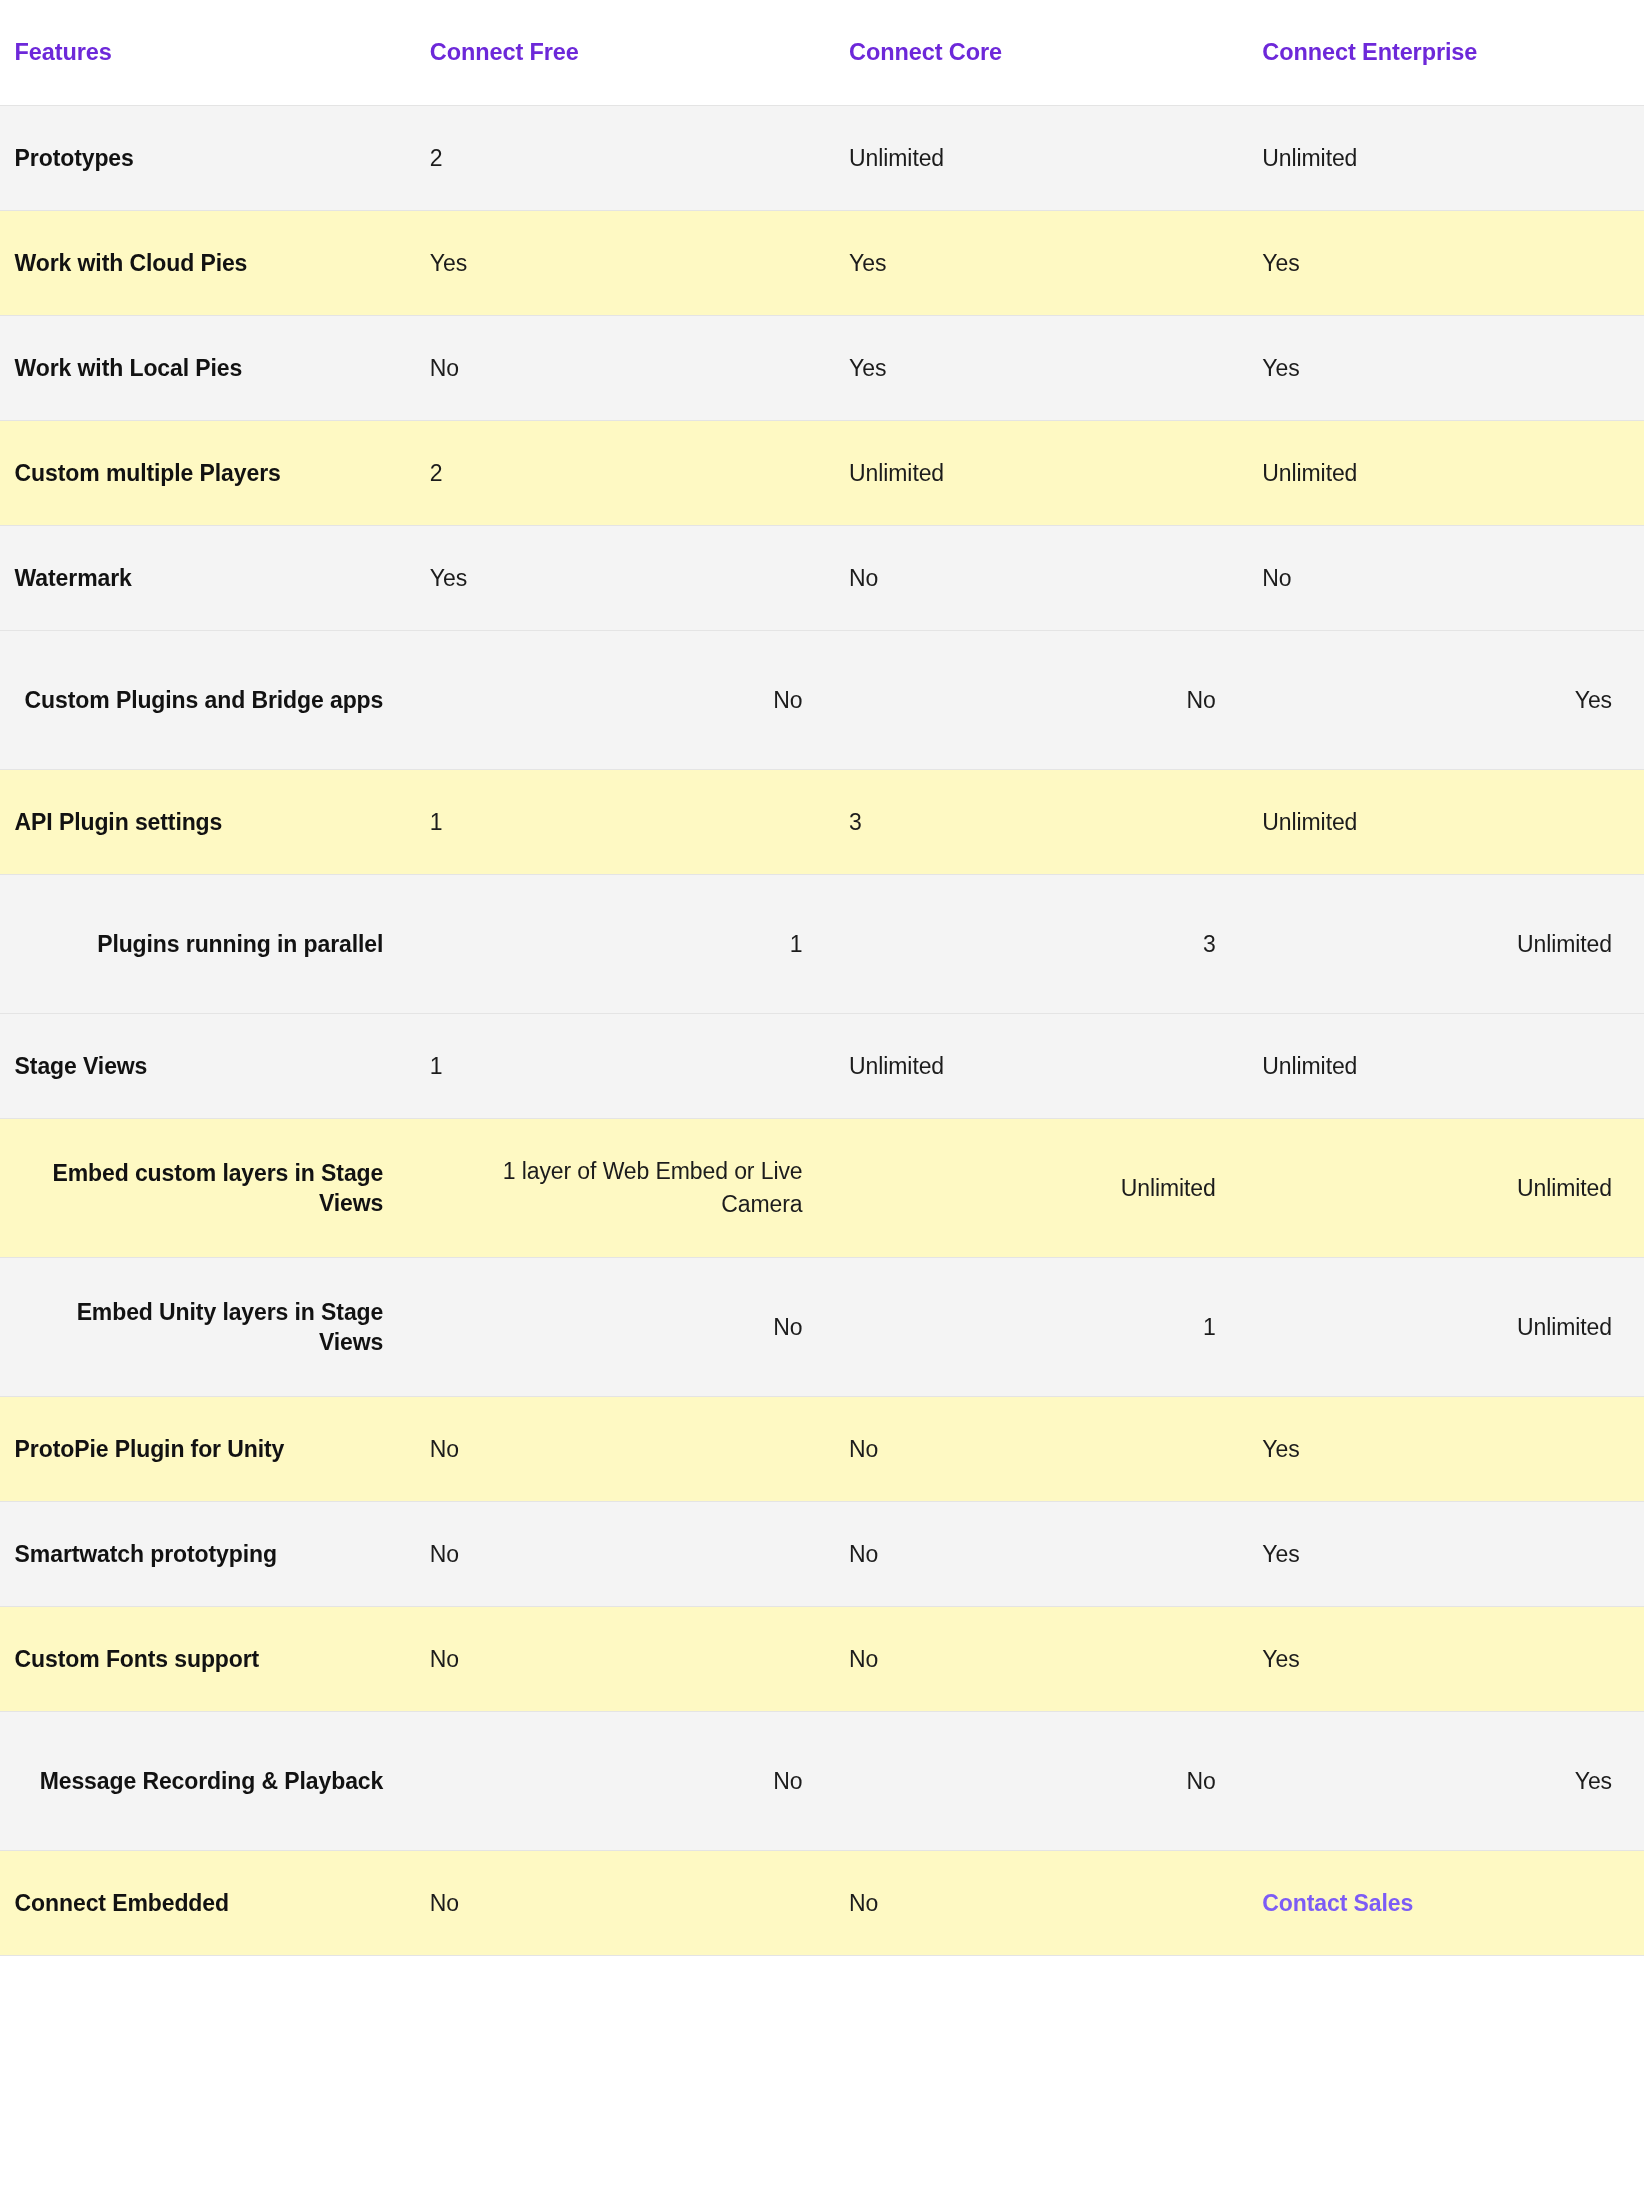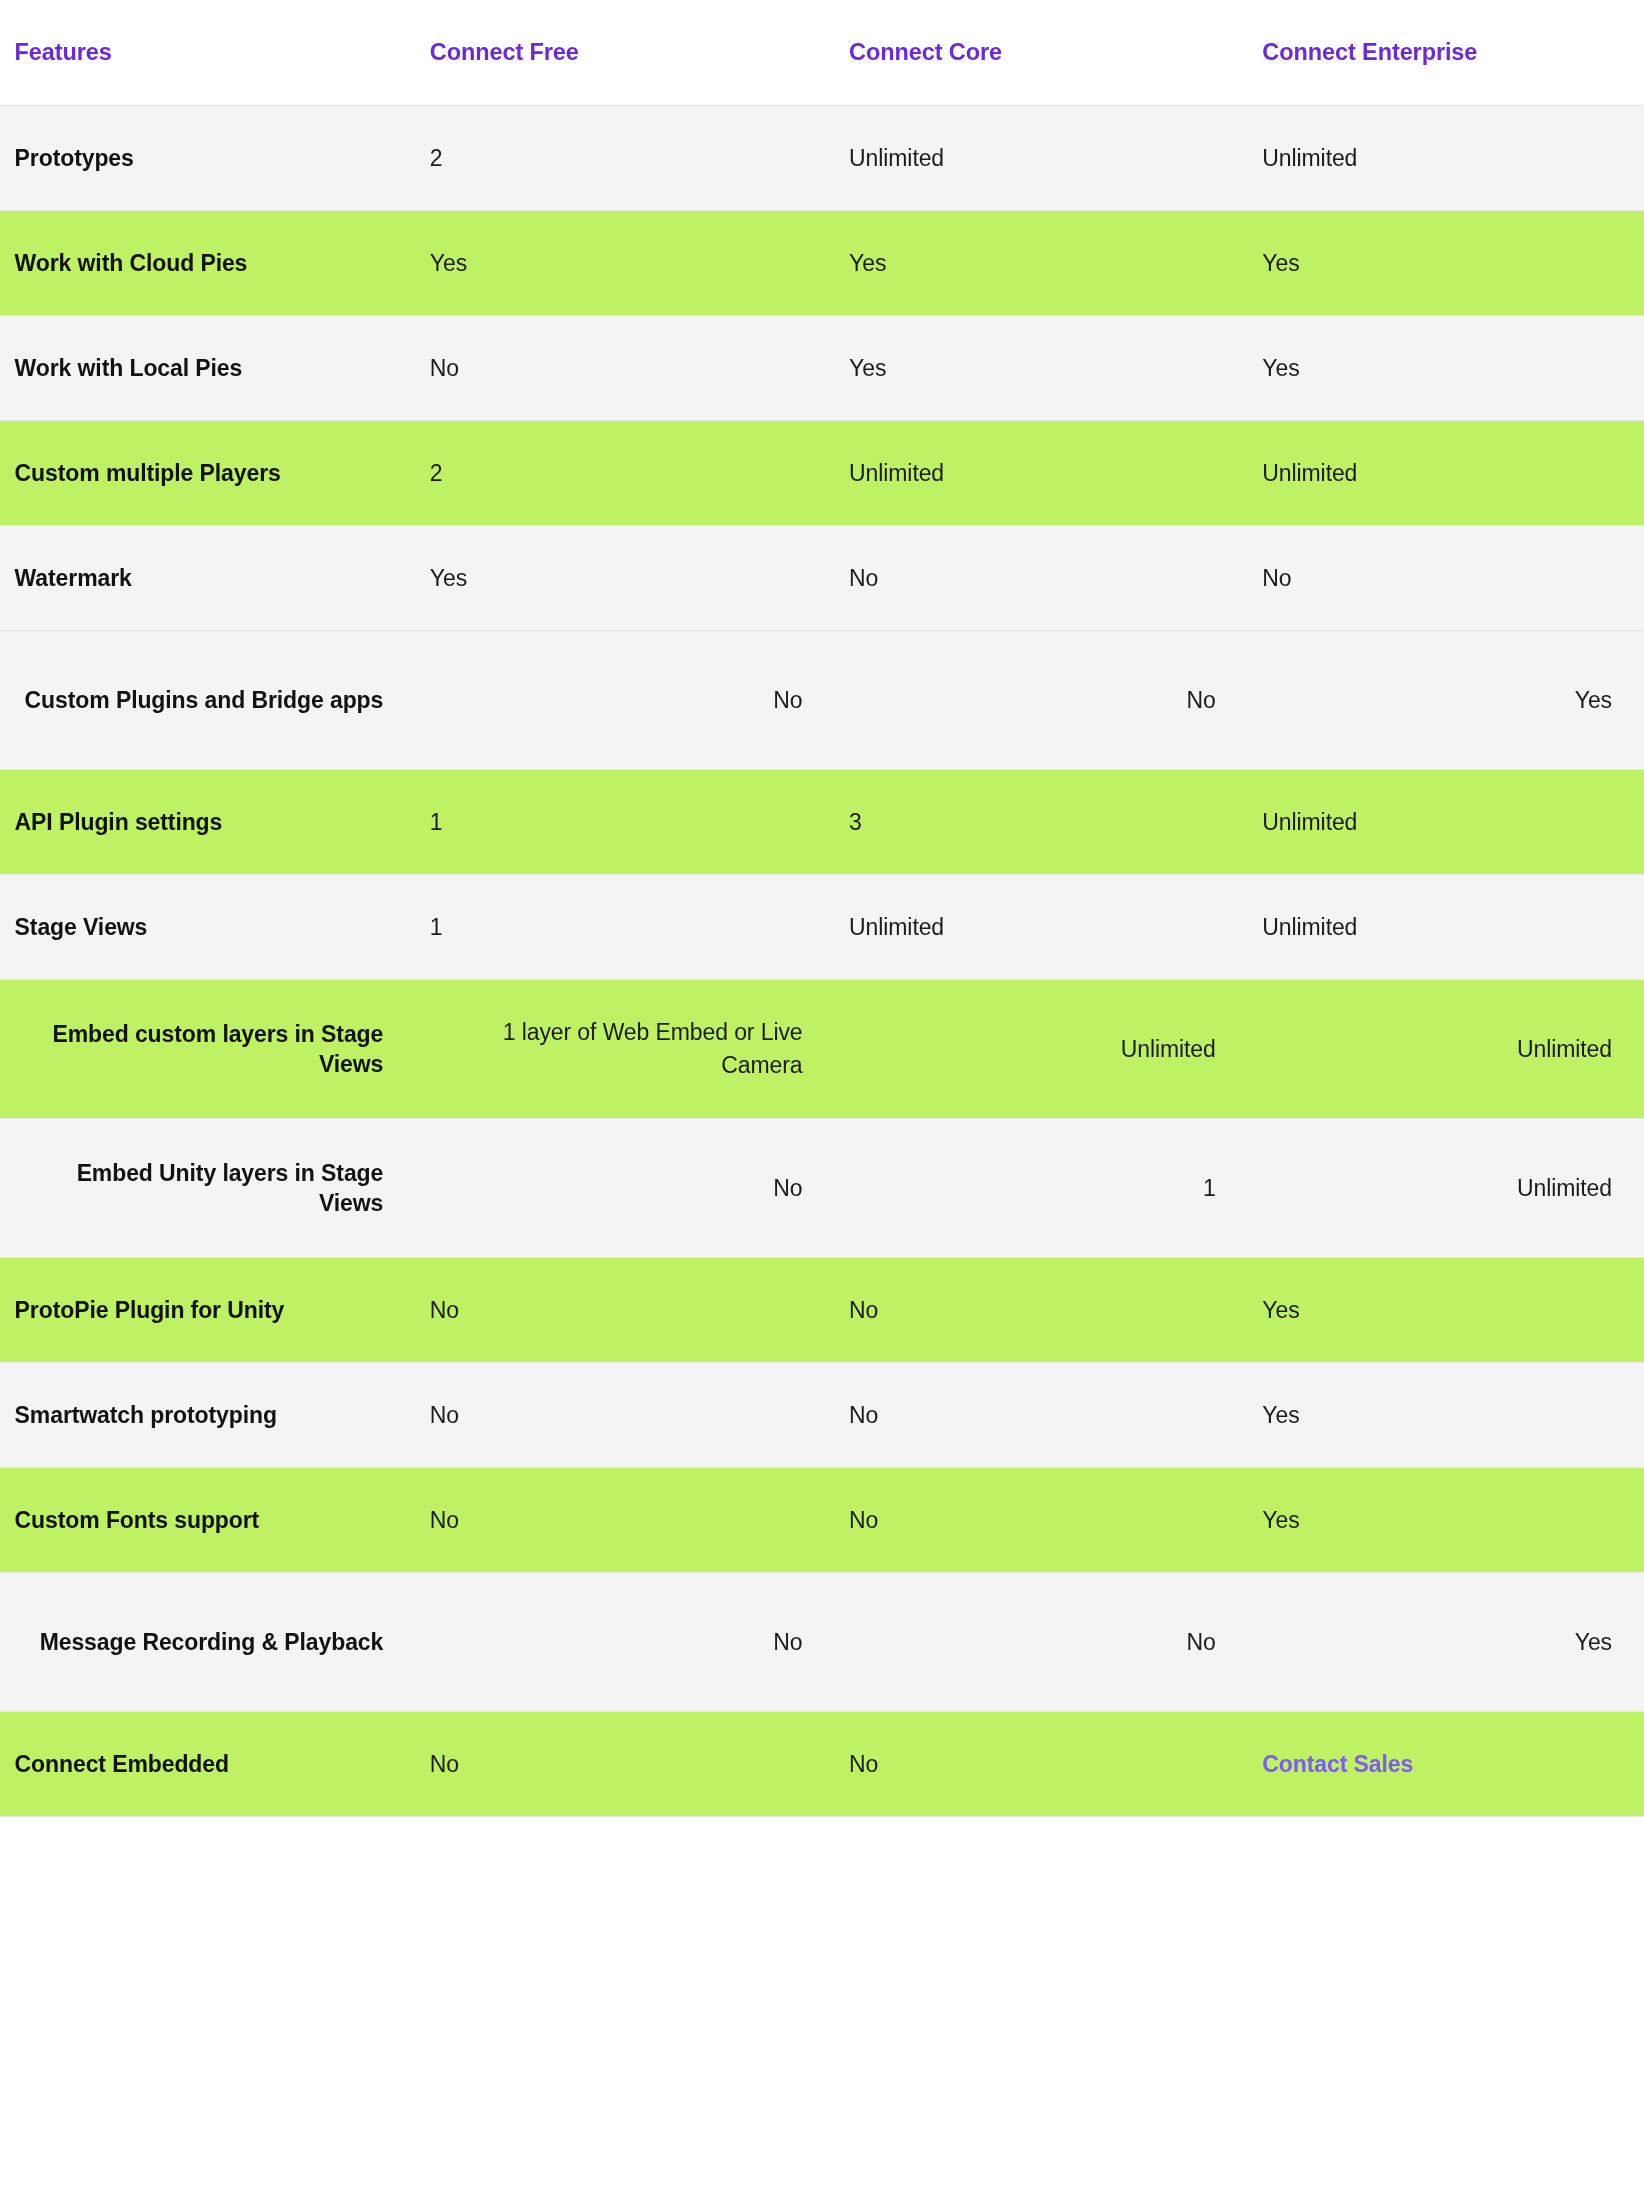--- a/index.html
+++ b/index.html
@@ -43,21 +43,21 @@
     height: 105px;
     padding: 0 0 0 14.6px;
     border-bottom: 1.6px solid #e4e4e4;
   }
 
   
   thead th { padding-left: 14.6px; }
 
   
   tbody tr {
-    background: #bef264;
+    background: #fef9c3;
   }
   tbody tr.shaded {
     background: #f4f4f4;
     padding-left: 48px;
   }
   tbody td {
     vertical-align: middle;
     border-bottom: 1.6px solid #e4e4e4;
     padding: 0 16px 0 14.6px;
     box-sizing: border-box;
@@ -147,20 +147,26 @@
         <td class="value-cell">No</td>
         <td class="value-cell">No</td>
         <td class="value-cell">Yes</td>
       </tr>
       <tr class="h-single">
         <td class="feature-cell">API Plugin settings</td>
         <td class="value-cell">1</td>
         <td class="value-cell">3</td>
         <td class="value-cell">Unlimited</td>
       </tr>
+      <tr class="shaded h-double">
+        <td class="feature-cell">Plugins running in parallel</td>
+        <td class="value-cell">1</td>
+        <td class="value-cell">3</td>
+        <td class="value-cell">Unlimited</td>
+      </tr>
       <tr class="shaded h-single">
         <td class="feature-cell">Stage Views</td>
         <td class="value-cell">1</td>
         <td class="value-cell">Unlimited</td>
         <td class="value-cell">Unlimited</td>
       </tr>
       <tr class="h-double">
         <td class="feature-cell">Embed custom layers in Stage Views</td>
         <td class="value-cell">1 layer of Web Embed or Live Camera</td>
         <td class="value-cell">Unlimited</td>

